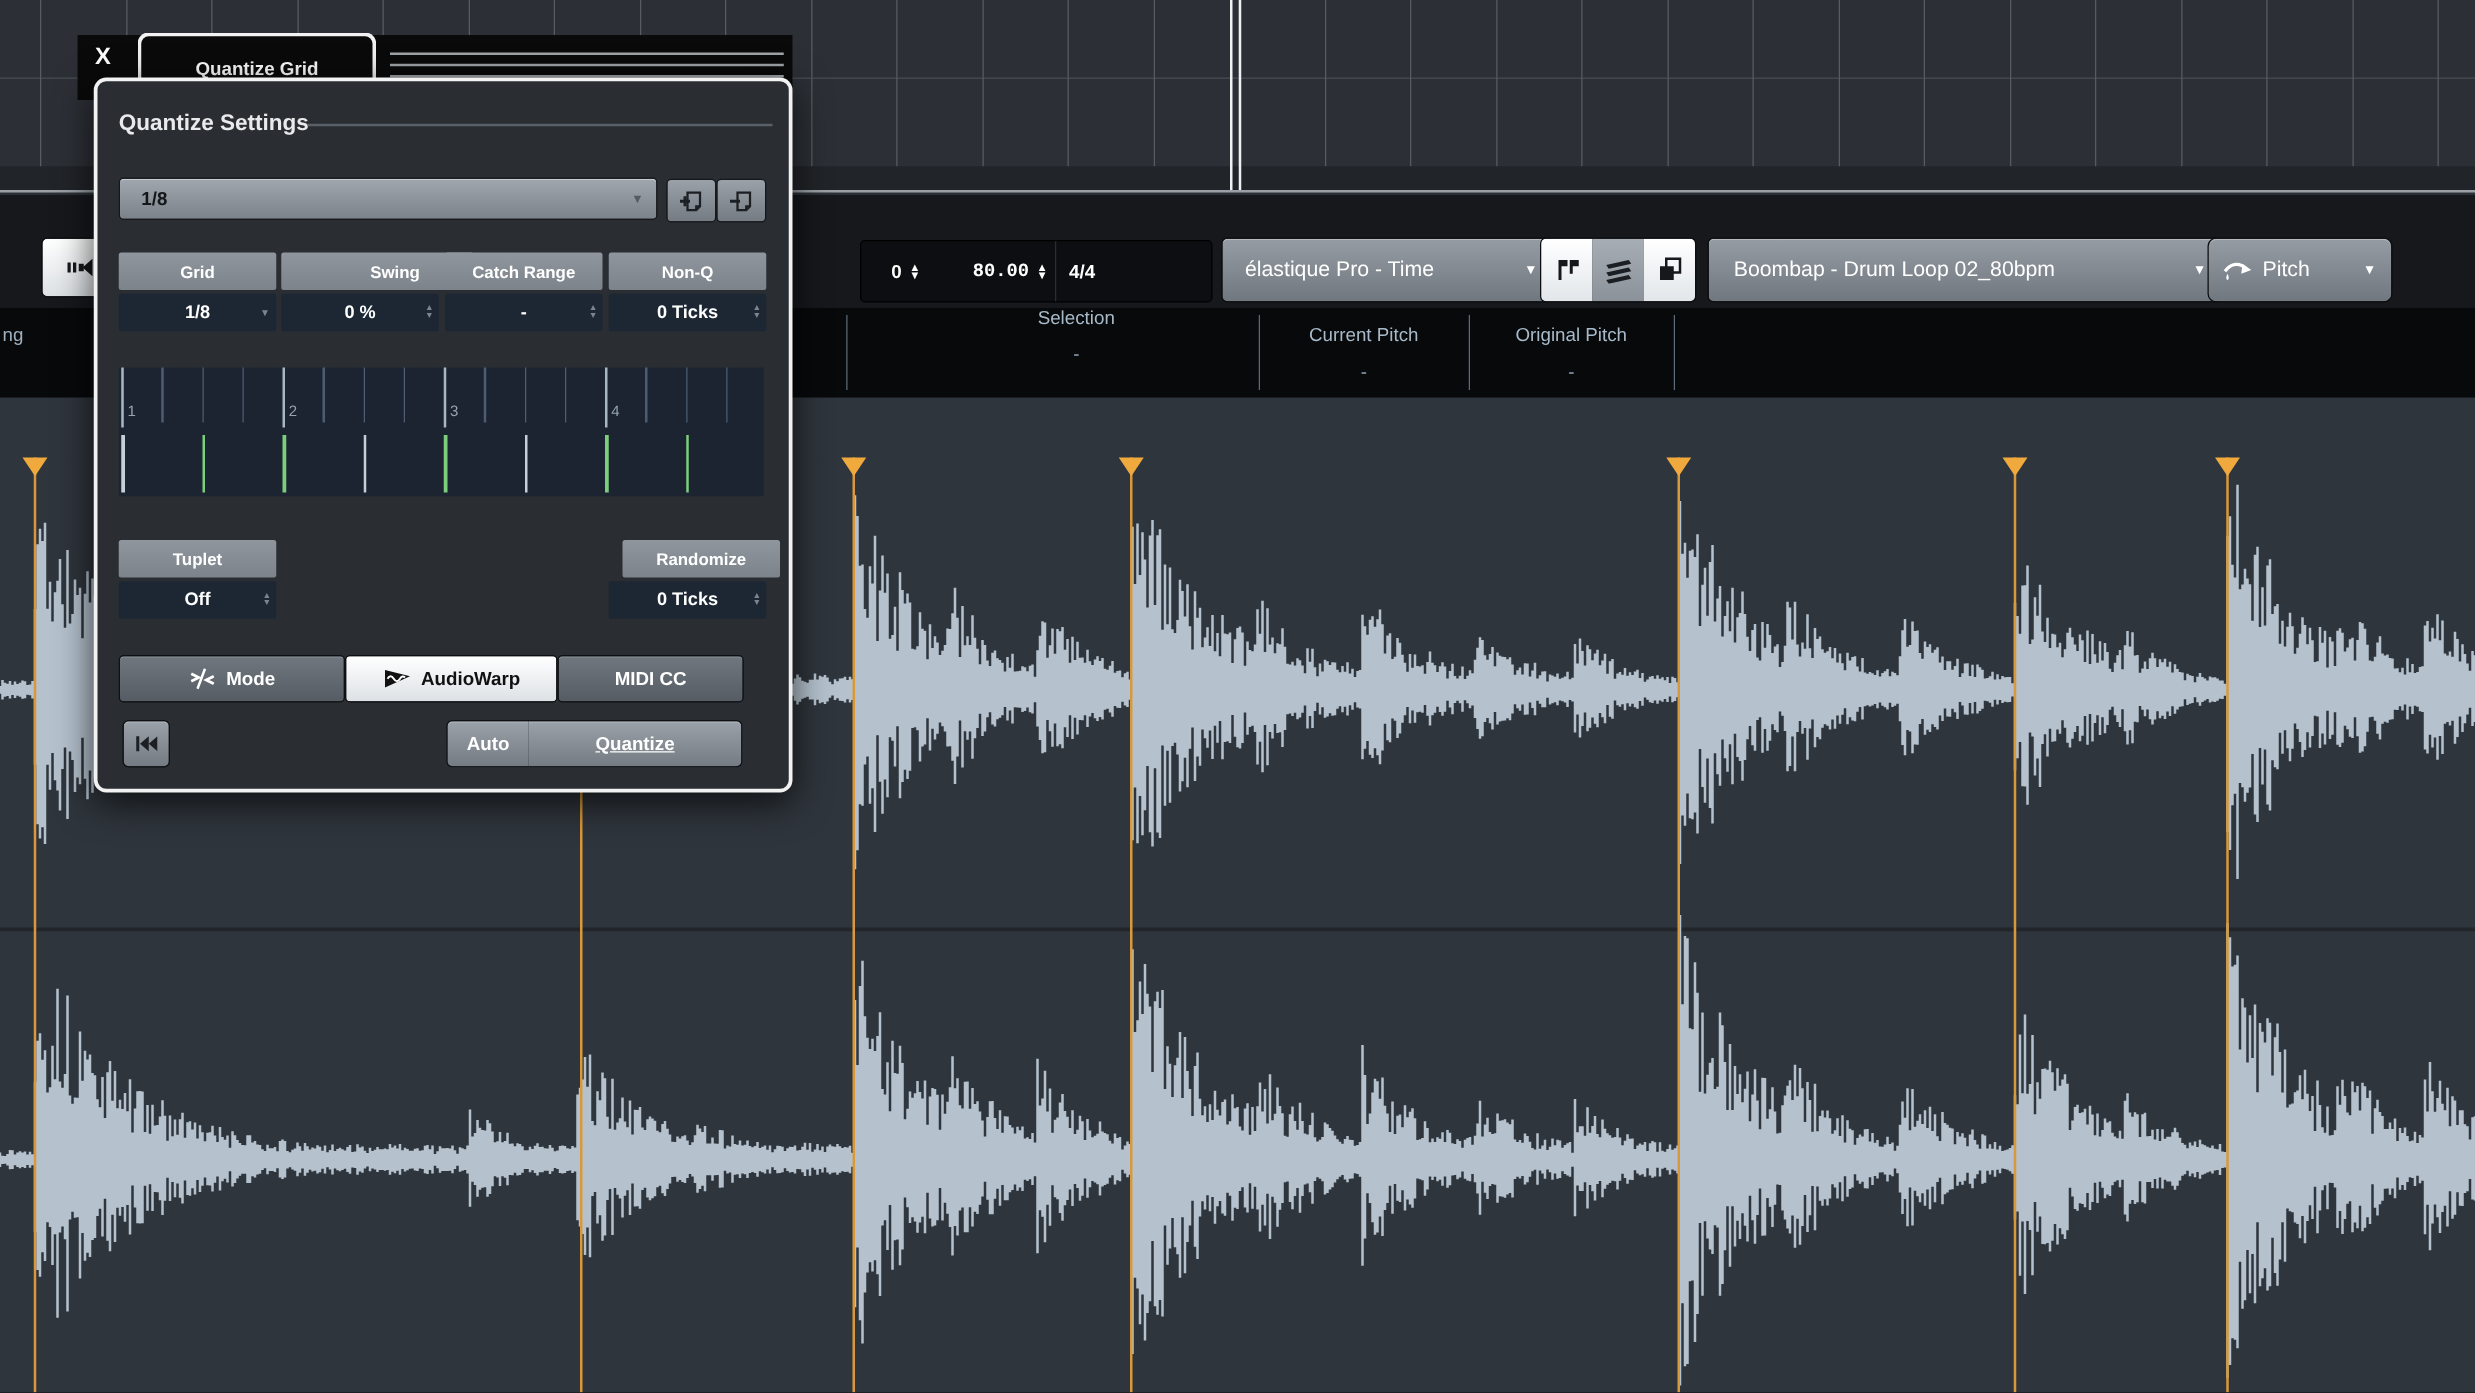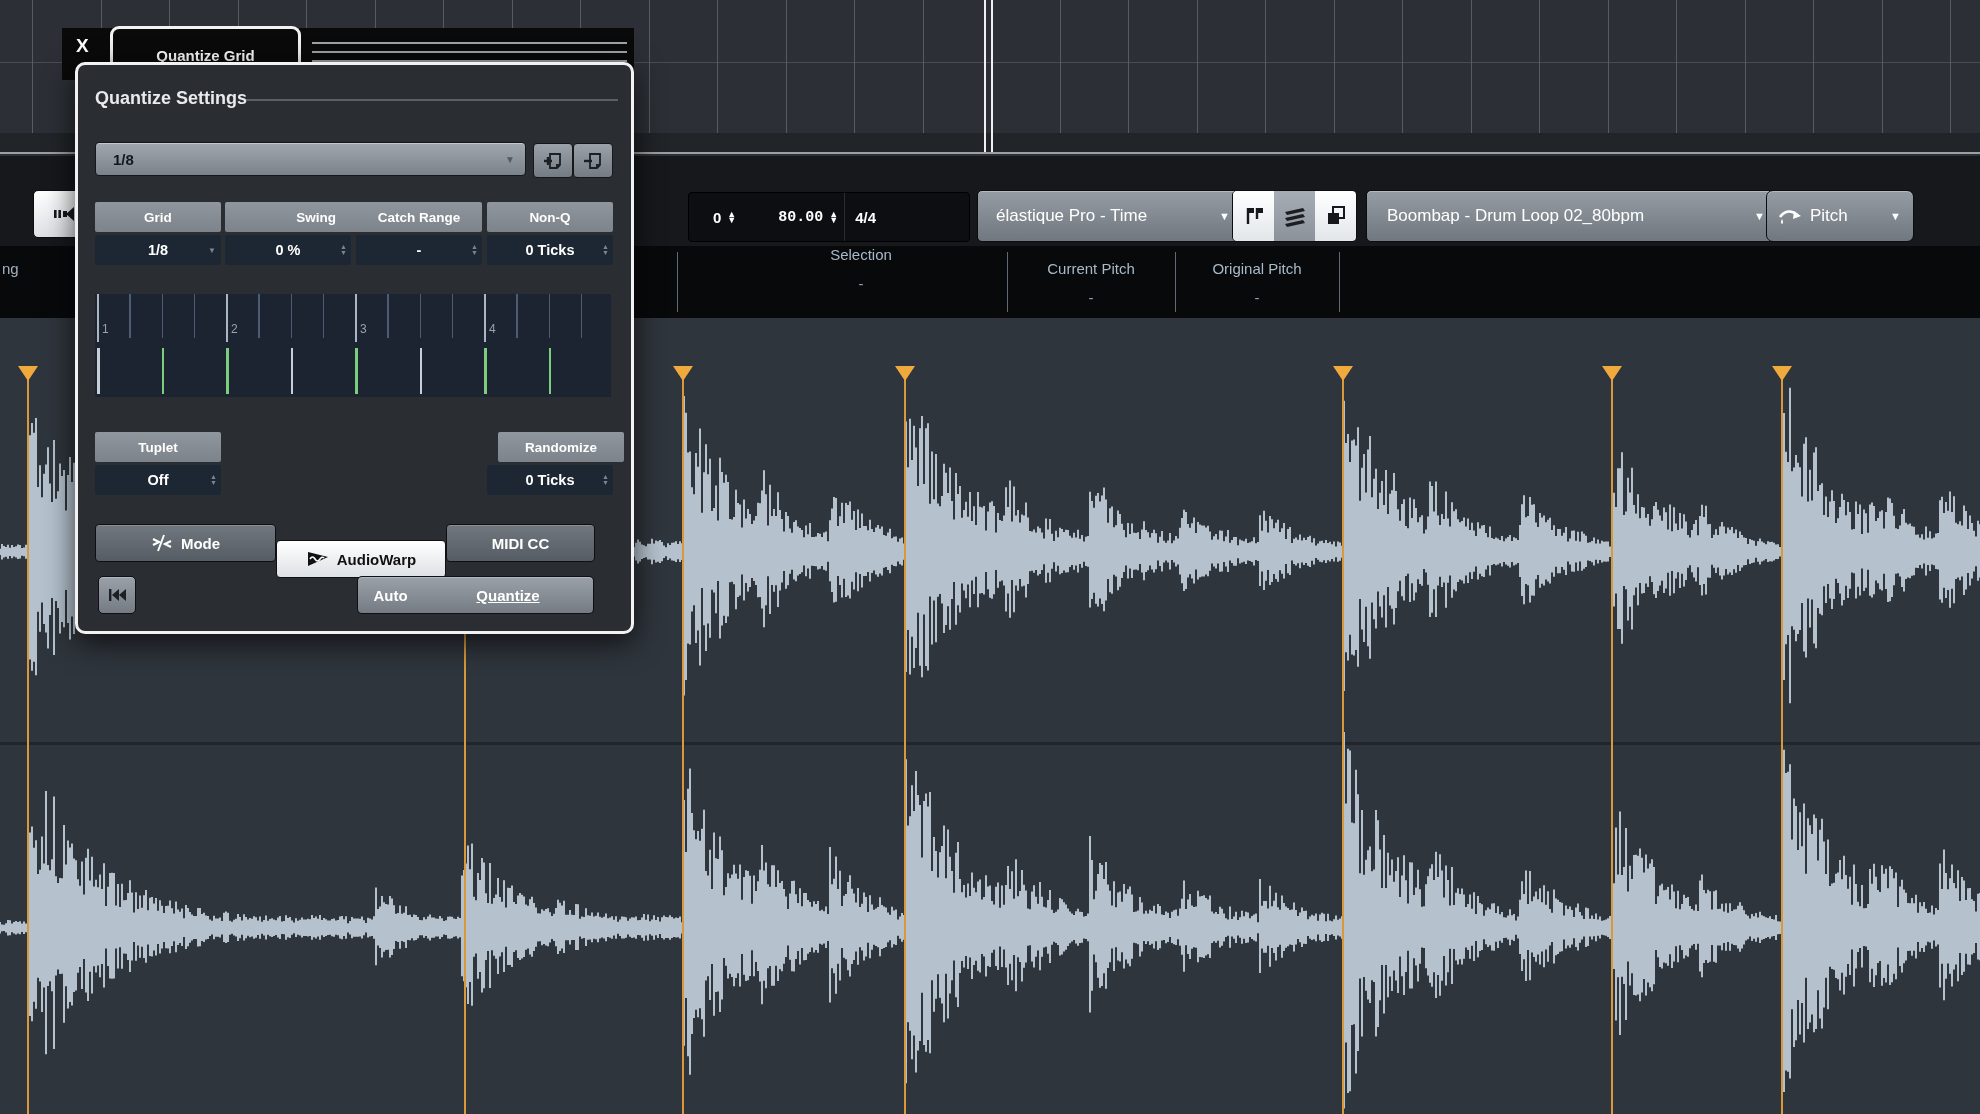--- a/index.html
+++ b/index.html
@@ -85,21 +85,21 @@
   .qcol-v .spin{position:absolute;right:4px;display:flex;flex-direction:column;line-height:6px;
         font-size:7px;color:#7b8590;font-weight:normal;}
   #qgriddisp{position:absolute;left:17px;top:229px;width:516px;height:103px;background:#1b2430;}
   .qg-num{position:absolute;color:#97a3b0;font-size:12px;top:28px;}
   .qg-line{position:absolute;top:0;}
   .qrow2-h{top:367px;}
   .qrow2-v{top:400px;}
   .qmode{position:absolute;top:459px;height:36px;border:1px solid #0e1013;border-radius:4px;
         display:flex;align-items:center;justify-content:center;font-size:15px;font-weight:600;color:#fff;
         background:linear-gradient(#70777e,#555c63);box-shadow:inset 0 1px 0 rgba(255,255,255,.18);}
-  .qmode.active{background:linear-gradient(#ffffff,#dde1e5);color:#111;margin-top:16px;}
+  .qmode.active{background:linear-gradient(#ffffff,#dde1e5);color:#111;}
   .qbottom{position:absolute;top:511px;height:36px;border:1px solid #0e1013;
         background:linear-gradient(#9aa1a8,#747b82);color:#fff;font-size:15px;font-weight:600;
         display:flex;align-items:center;justify-content:center;box-shadow:inset 0 1px 0 rgba(255,255,255,.25);}
 
   svg{display:block;}
 </style>
 </head>
 <body>
 
 <div id="root">

